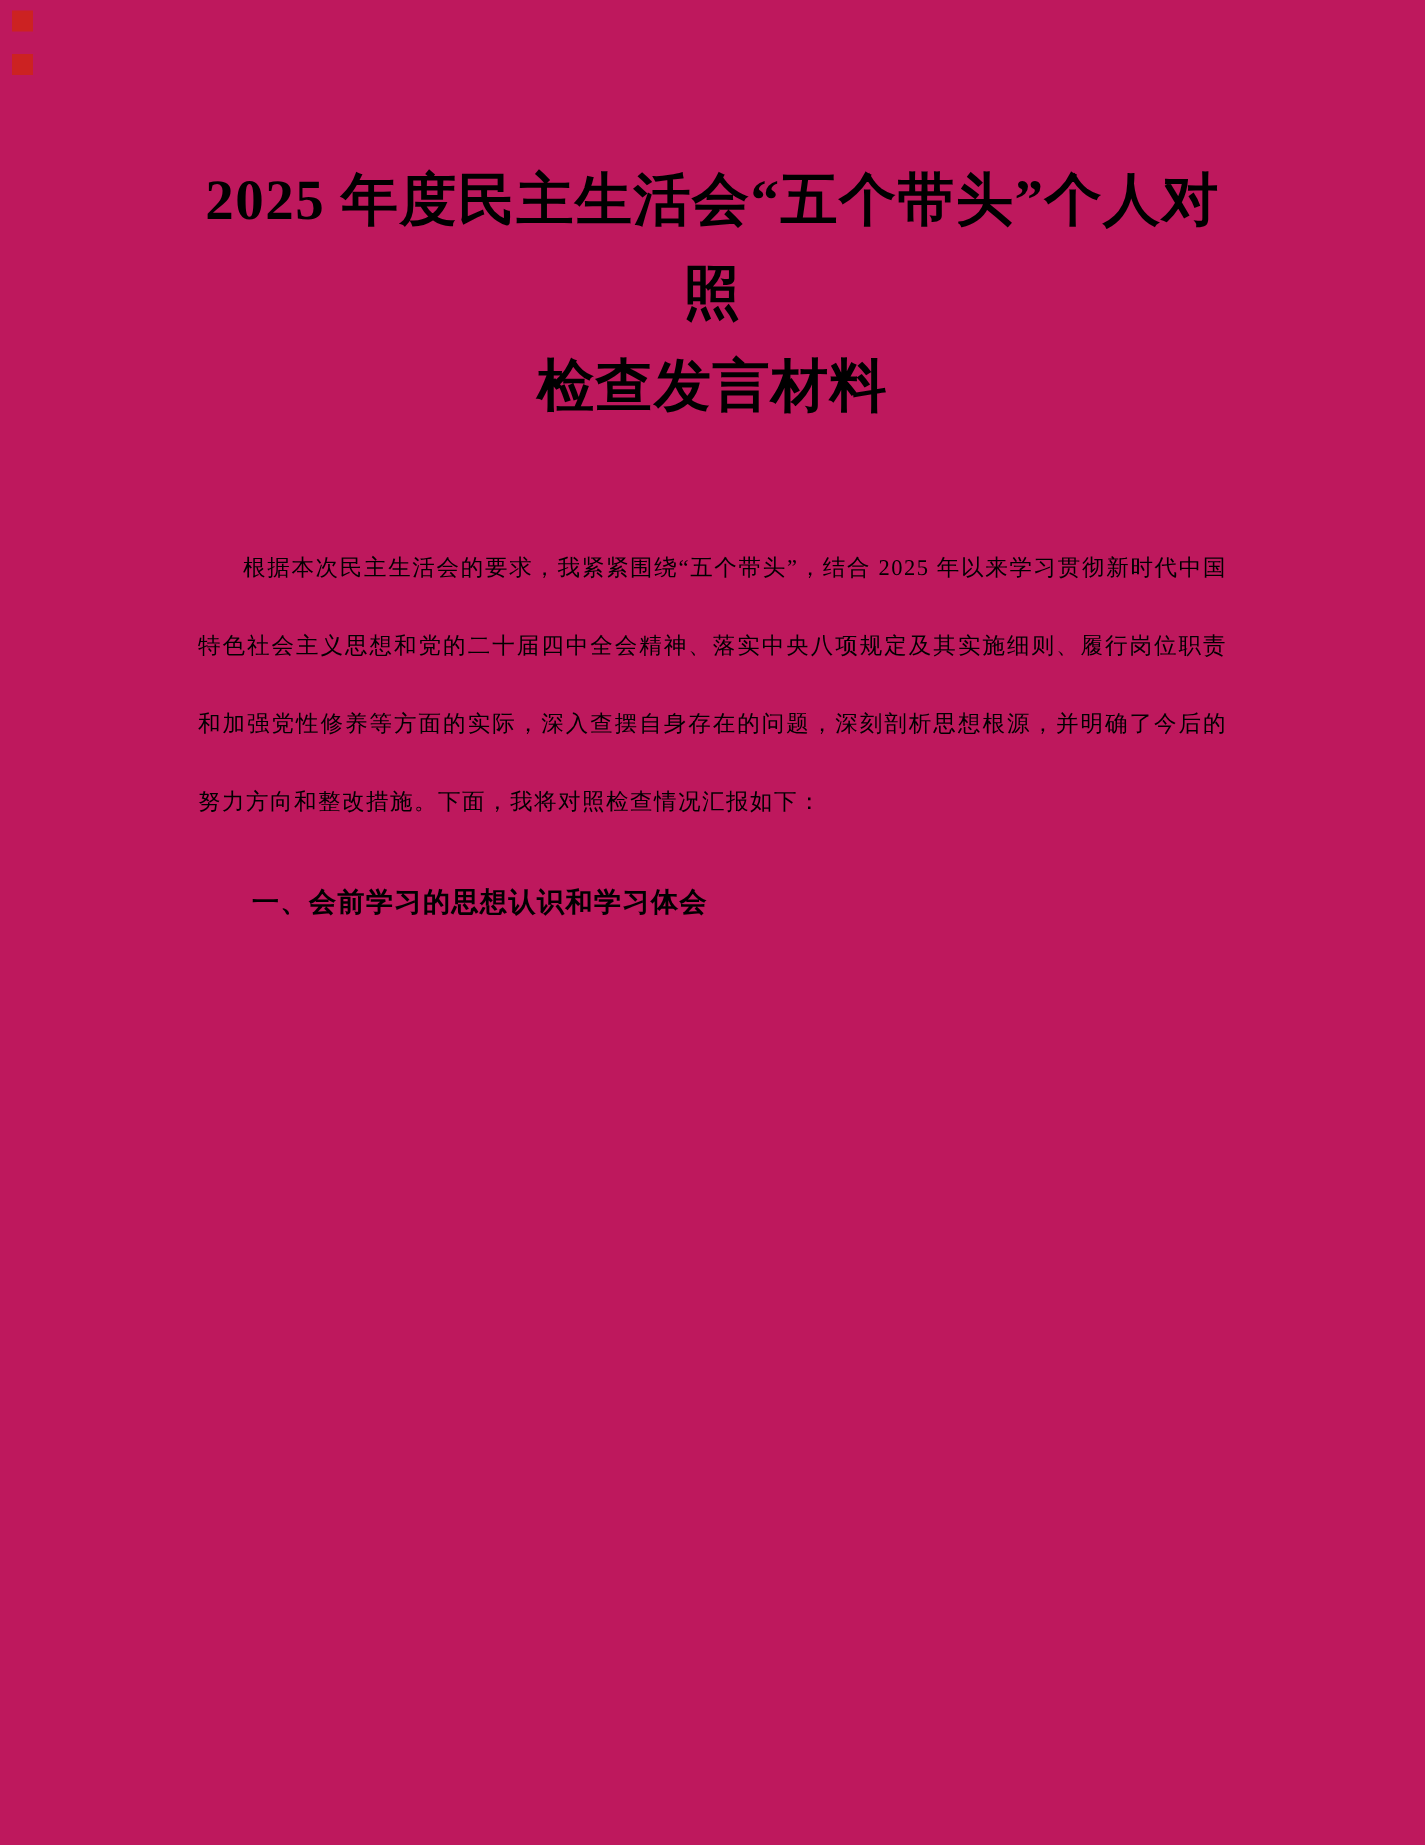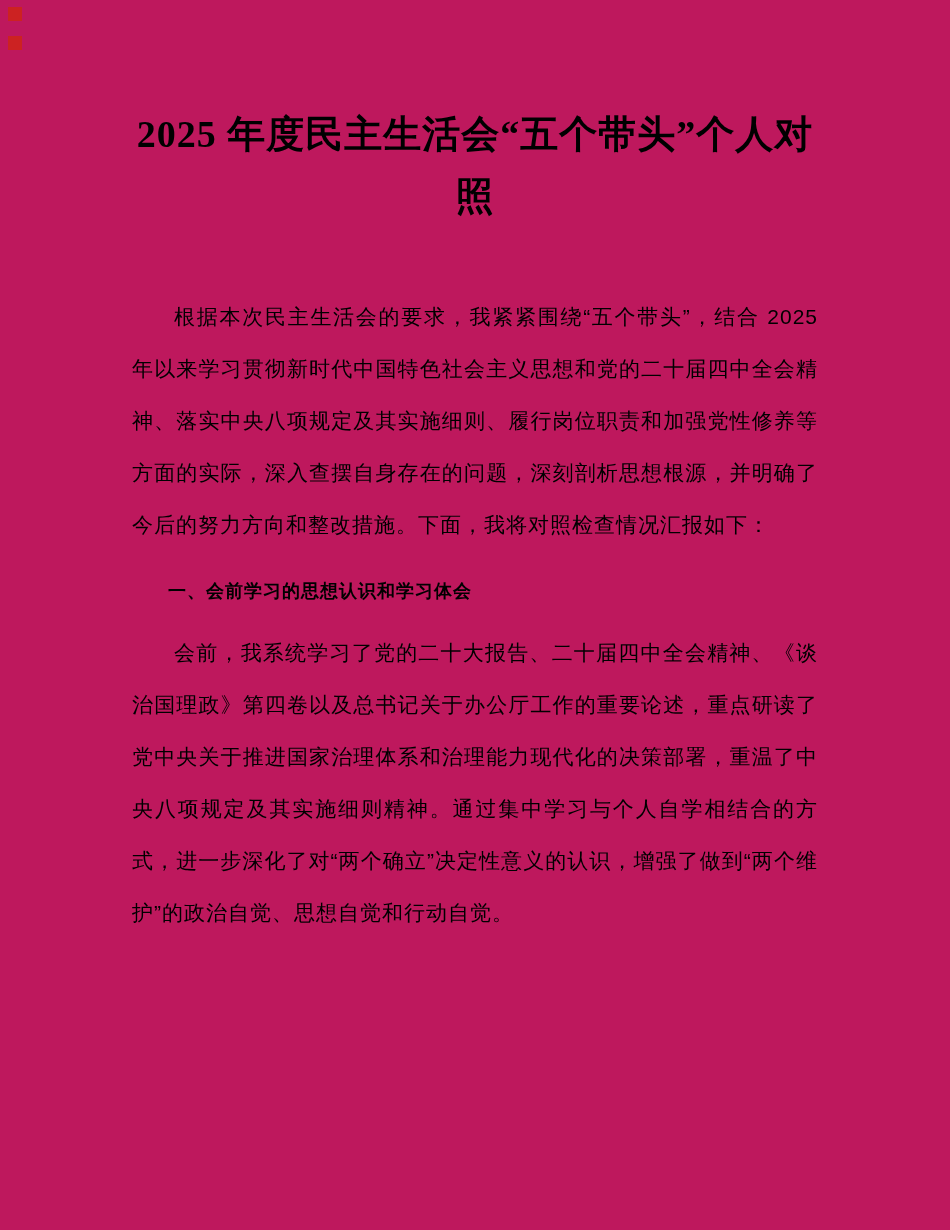--- a/index.html
+++ b/index.html
@@ -41,23 +41,23 @@
     font-family: "Liberation Serif", "DejaVu Serif", serif;
     font-weight: 700;
     font-size: 38px;
     line-height: 62px;
     text-align: center;
     letter-spacing: 1px;
   }
   .title-line { display: block; }
   .body-par {
     margin: 0;
-    font-family: Liberation Sans, sans-serif;
+    font-family: Liberation Serif, serif;
     font-weight: 400;
-    font-size: 21px;
+    font-size: 15px;
     line-height: 52px;
     letter-spacing: 1px;
     text-align: justify;
     text-justify: inter-ideograph;
     text-indent: 2em;
   }
   .intro-par { margin-top: 64px; }
   .section-heading {
     margin: 14px 0 10px 0;
     font-family: "Liberation Sans", "DejaVu Sans", sans-serif;
@@ -73,22 +73,22 @@
 
 <div class="page">
 
   <span class="marker m1" style="background: rgb(204, 34, 34);"></span>
   <span class="marker m2" style="background: rgb(204, 34, 34);"></span>
 
   <div class="content">
 
     <h1 class="doc-title">
       <span class="title-line">2025 年度民主生活会“五个带头”个人对照</span>
+      <span class="title-line">检查发言材料</span>
     </h1>
 
     <p class="body-par intro-par">根据本次民主生活会的要求，我紧紧围绕“五个带头”，结合 2025 年以来学习贯彻新时代中国特色社会主义思想和党的二十届四中全会精神、落实中央八项规定及其实施细则、履行岗位职责和加强党性修养等方面的实际，深入查摆自身存在的问题，深刻剖析思想根源，并明确了今后的努力方向和整改措施。下面，我将对照检查情况汇报如下：</p>
 
     <h2 class="section-heading">一、会前学习的思想认识和学习体会</h2>
 
-    <p class="body-par">会前，我系统学习了党的二十大报告、二十届四中全会精神、《谈治国理政》第四卷以及总书记关于办公厅工作的重要论述，重点研读了党中央关于推进国家治理体系和治理能力现代化的决策部署，重温了中央八项规定及其实施细则精神。通过集中学习与个人自学相结合的方式，进一步深化了对“两个确立”决定性意义的认识，增强了做到“两个维护”的政治自觉、思想自觉和行动自觉。</p>
 
   </div>
 </div>
 
 </body></html>

